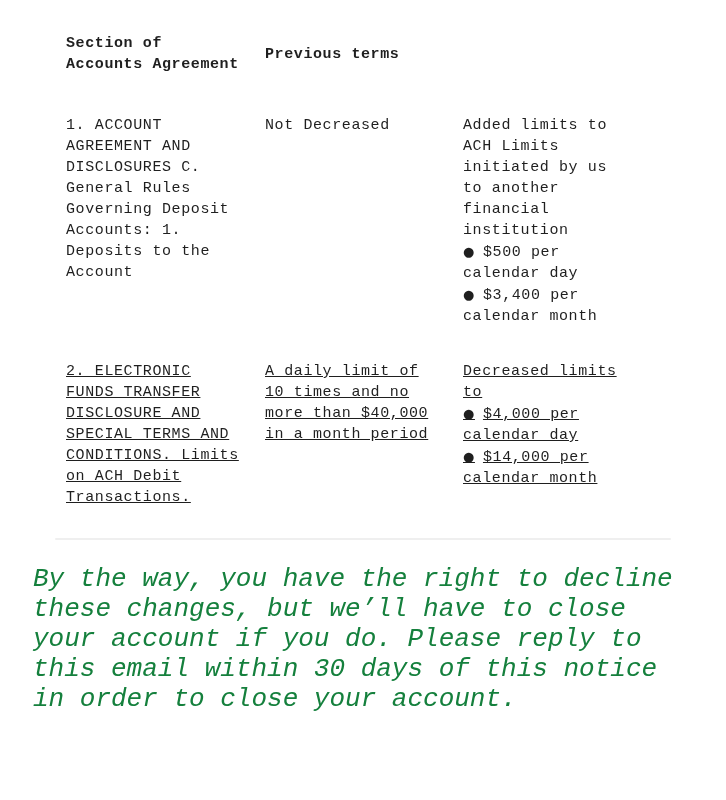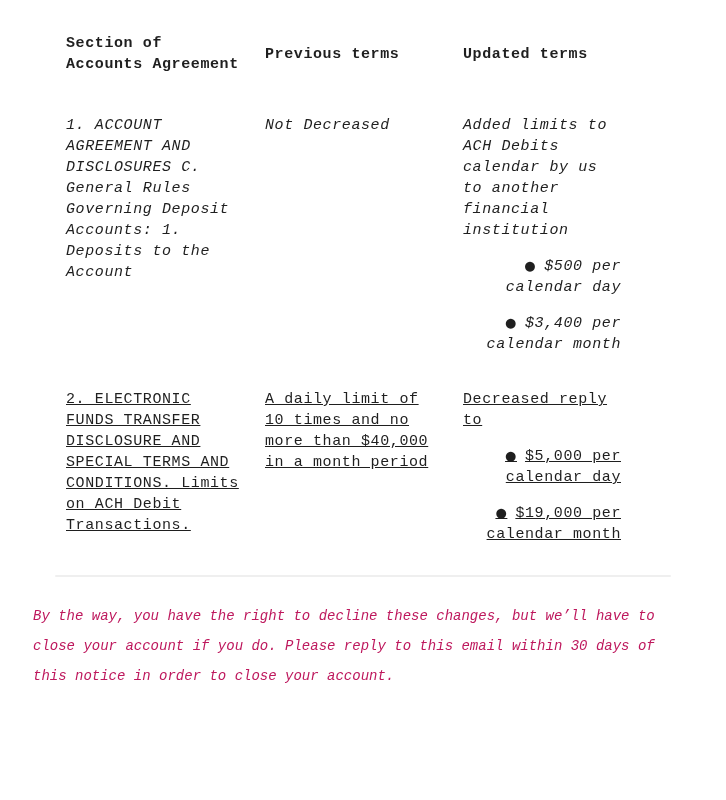--- a/index.html
+++ b/index.html
@@ -33,84 +33,81 @@
     font-weight: bold;
   }
   .cell {
     font-size: 15px;
     letter-spacing: 0.6px;
     line-height: 21px;
     word-spacing: 0;
   }
   .c1 { padding-right: 23px; }
   .c2 { padding-right: 31px; }
-  .row1 { margin-top: 40px; font-style: italic; }
+  .row1 { margin-top: 40px; }
   .row2 { margin-top: 34px; text-decoration: underline; }
   .bullet-item {
-    margin-top: 14px;
-    text-align: right;
   }
   .bullet-glyph {
     font-family: "DejaVu Sans", sans-serif;
     font-size: 13px;
     margin-right: 8px;
   }
   .divider {
     height: 2px;
     width: 616px;
     margin: 30px 0 0 55px;
     background: #efefef;
     border-radius: 1px;
   }
   .closure-notice {
     margin: 24px 0 8px 33px;
     width: 640px;
     font-style: italic;
-    font-size: 14px;
+    font-size: 26px;
     line-height: 30px;
-    color: #be185d;
+    color: #15803d;
   }
 </style>
 </head>
 <body>
 
 <div class="page">
 
   <div class="doc-table">
 
     <div class="trow header-row">
       <div class="cell c1">Section of Accounts Agreement</div>
       <div class="cell c2">Previous terms</div>
-      <div class="cell c3">Updated terms</div>
     </div>
 
     <div class="trow row1">
       <div class="cell c1">1. ACCOUNT AGREEMENT AND DISCLOSURES C. General Rules Governing Deposit Accounts: 1. Deposits to the Account</div>
       <div class="cell c2">Not Decreased</div>
       <div class="cell c3">
-        <div class="intro">Added limits to ACH Debits calendar by us to another financial institution</div>
+        <div class="intro">Added limits to ACH Limits initiated by us to another financial institution</div>
         <div class="bullet-item">
           <span class="bullet-glyph">●</span><span>$500 per calendar day</span>
         </div>
         <div class="bullet-item">
           <span class="bullet-glyph">●</span><span>$3,400 per calendar month</span>
         </div>
       </div>
     </div>
 
     <div class="trow row2">
       <div class="cell c1">2. ELECTRONIC FUNDS TRANSFER DISCLOSURE AND SPECIAL TERMS AND CONDITIONS. Limits on ACH Debit Transactions.</div>
       <div class="cell c2">A daily limit of 10 times and no more than $40,000 in a month period</div>
       <div class="cell c3">
-        <div class="intro">Decreased reply to</div>
+        <div class="intro">Decreased limits to</div>
         <div class="bullet-item">
-          <span class="bullet-glyph">●</span><span>$5,000 per calendar day</span>
+          <span class="bullet-glyph">●</span><span>$4,000 per calendar day</span>
         </div>
         <div class="bullet-item">
-          <span class="bullet-glyph">●</span><span>$19,000 per calendar month</span>
+          <span class="bullet-glyph">●</span><span>$14,000 per calendar month</span>
         </div>
       </div>
     </div>
 
   </div>
 
   <div class="divider"></div>
 
   <div class="closure-notice">By the way, you have the right to decline these changes, but we’ll have to close your account if you do. Please reply to this email within 30 days of this notice in order to close your account.</div>
 

